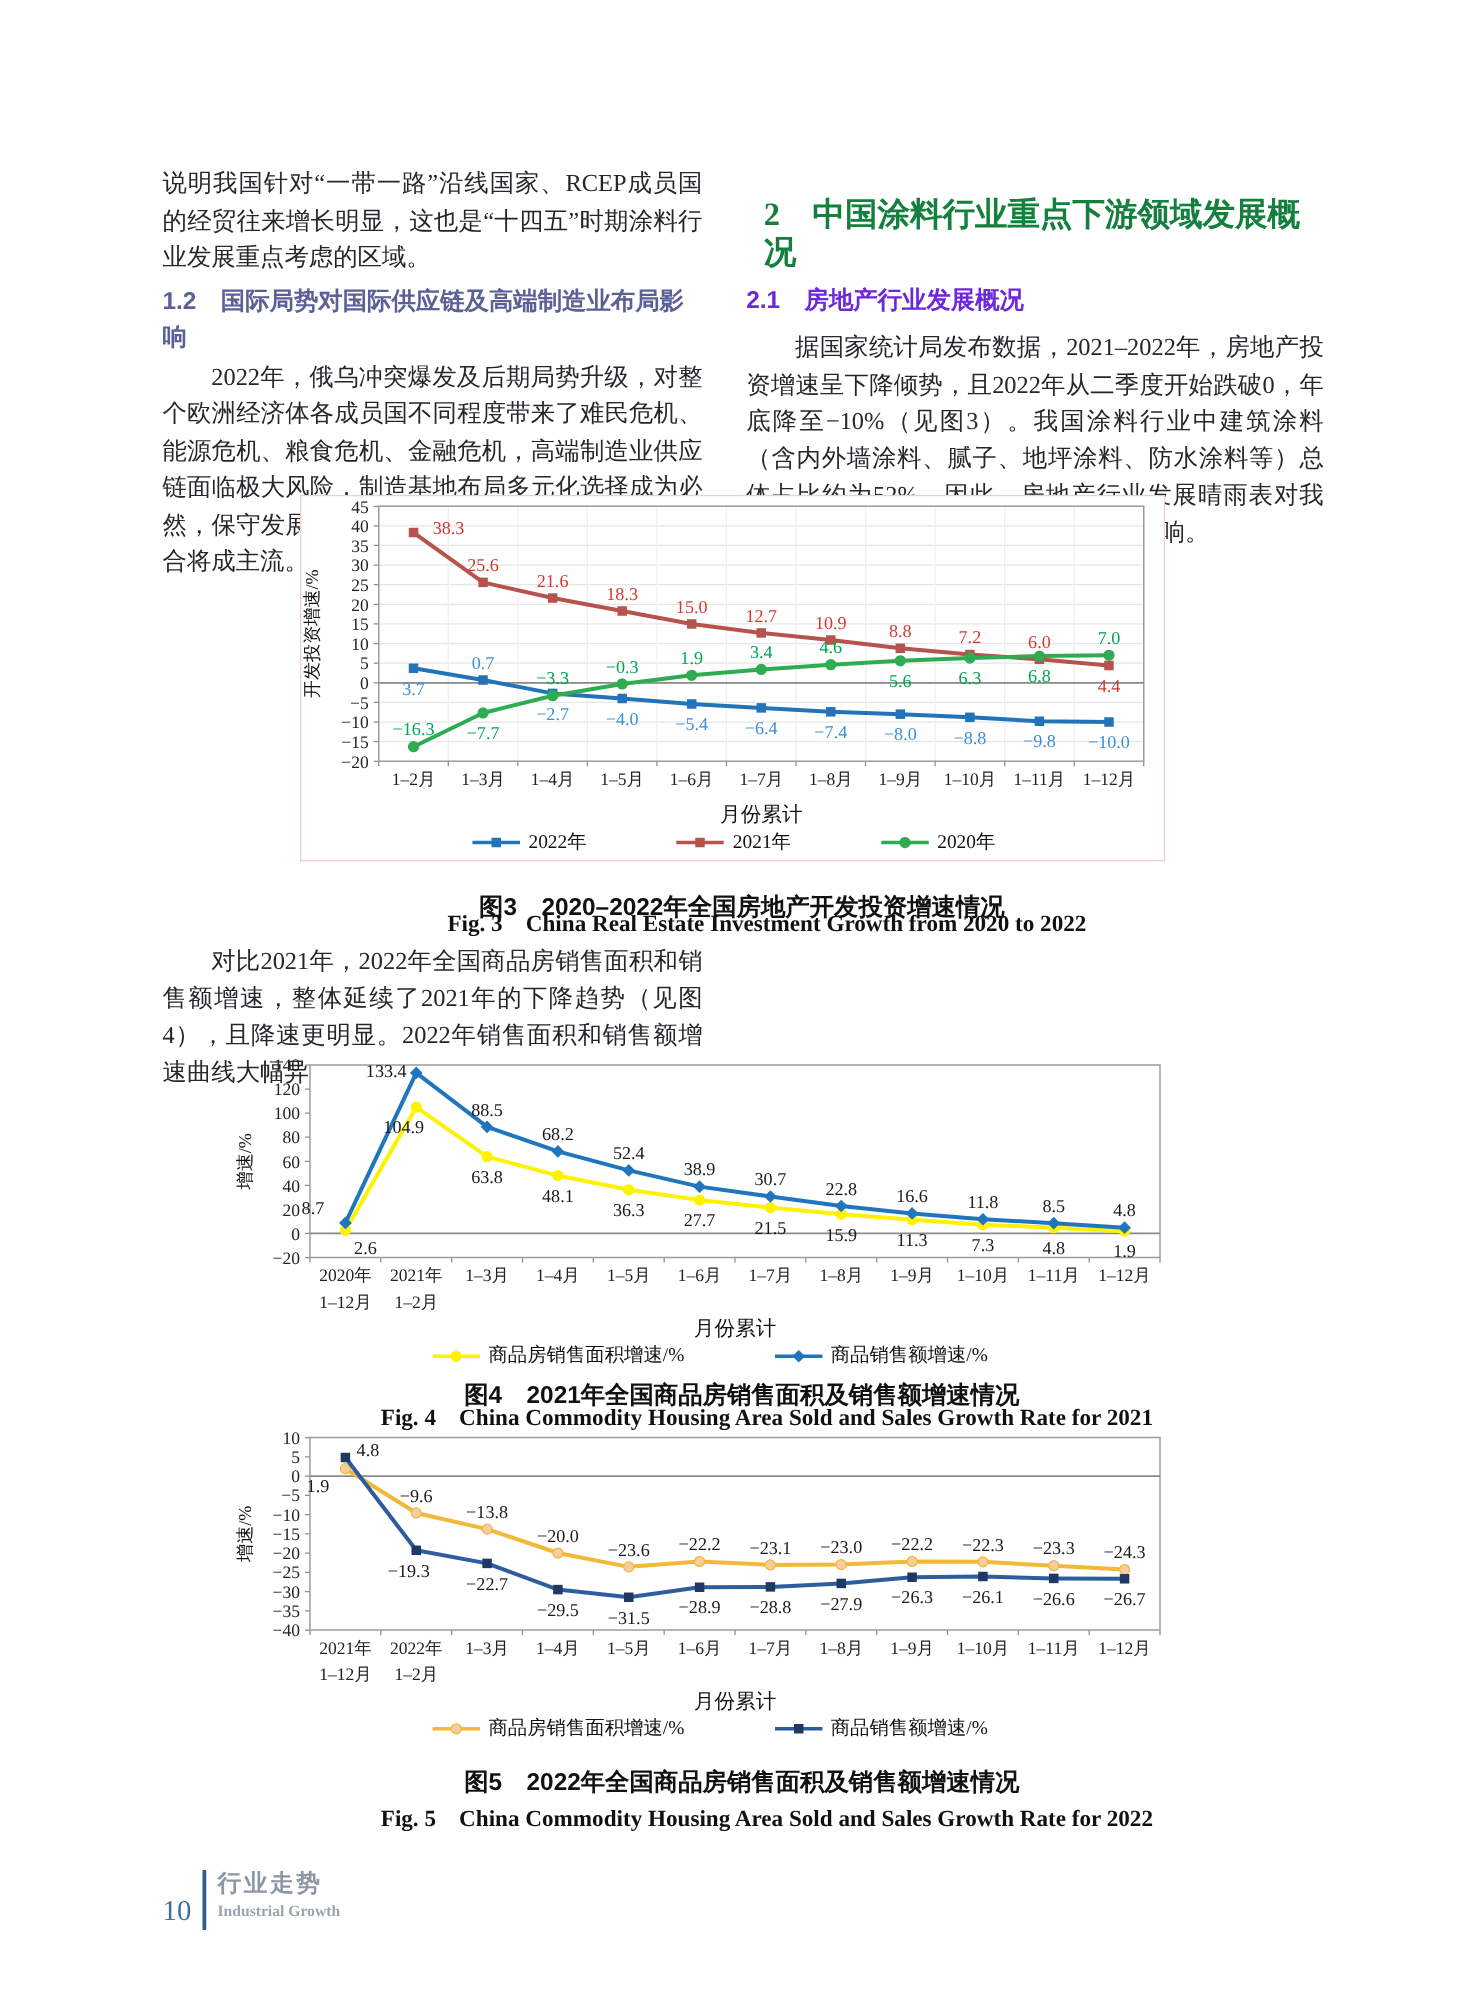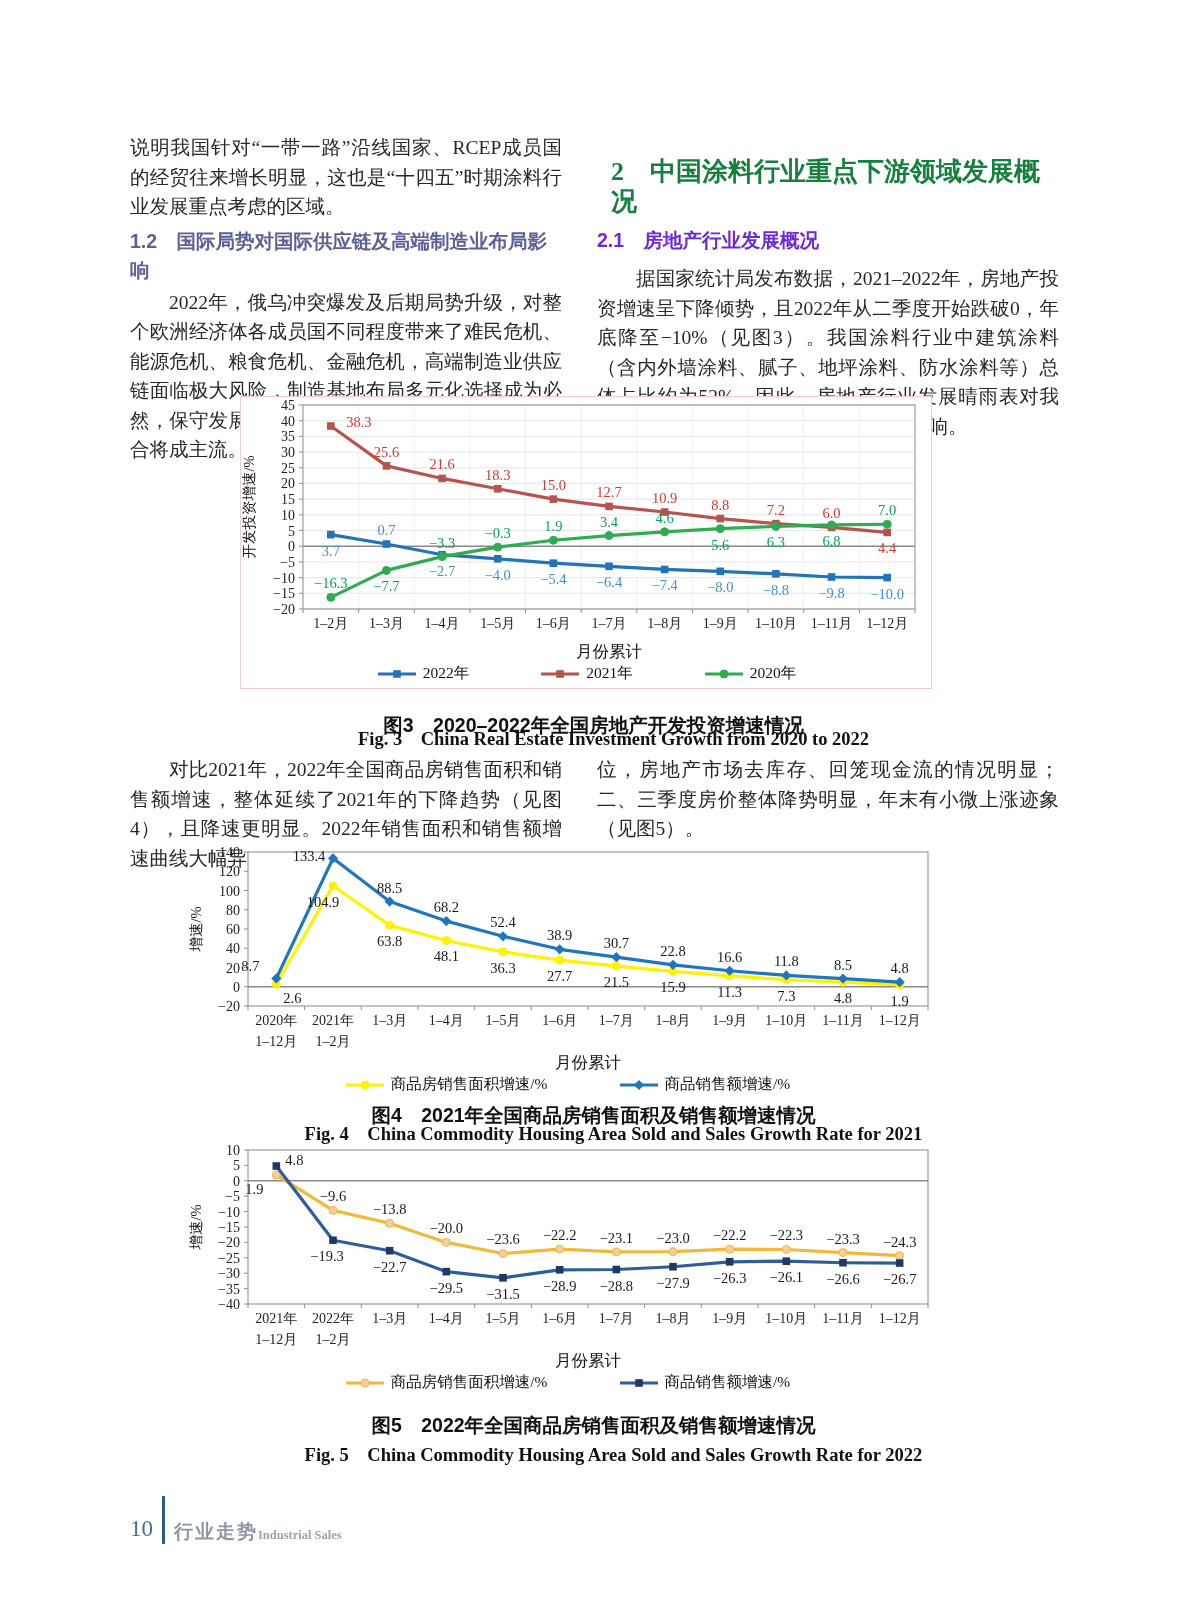--- a/index.html
+++ b/index.html
@@ -40,21 +40,21 @@
   .cap{position:absolute;left:0;width:100%;text-align:center;margin:0;}
   .capzh{font-family:"Liberation Sans","DejaVu Sans",sans-serif;font-weight:700;font-size:19.5px;color:#111;}
   .capen{font-weight:700;font-size:18.5px;color:#111;padding-left:20px;}
   .cap3zh{top:699px;margin-top:13px;} .cap3en{top:726px;}
   .cap4zh{top:1102px;} .cap4en{top:1121px;}
   .cap5zh{top:1412px;} .cap5en{top:1442px;}
   
   .ftr{position:absolute;left:130px;top:1496px;display:flex;align-items:stretch;gap:9px;height:48px;}
   .ftr .pg{font-size:23px;color:#3c6ea0;align-self:flex-end;padding-bottom:2px;}
   .ftr .bar{width:3px;background:#2b5c8a;}
-  .ftr .sec{display:flex;justify-content:flex-start;align-items:flex-end;}
+  .ftr .sec{display:flex;flex-direction:column;justify-content:flex-start;}
   .ftr .zh{font-family:"Liberation Sans","DejaVu Sans",sans-serif;font-weight:700;font-size:19px;
            color:#8c96a5;letter-spacing:2px;line-height:24px;}
   .ftr .en{font-size:12.5px;color:#9aa3af;font-weight:700;line-height:18px;}
 </style>
 </head>
 <body>
 
 <div class="page">
 
 
@@ -248,23 +248,20 @@
         </span>
       </div>
   </div>
   <p class="cap capzh cap3zh">图3　2020–2022年全国房地产开发投资增速情况</p>
   <p class="cap capen cap3en">Fig. 3　China Real Estate Investment Growth from 2020 to 2022</p>
 
   <div class="cols row2">
     <div class="c-l">
       <p class="body ind">对比2021年，2022年全国商品房销售面积和销售额增速，整体延续了2021年的下降趋势（见图4），且降速更明显。2022年销售面积和销售额增速曲线大幅异</p>
     </div>
-    <div class="c-r">
-      <p class="body">位，房地产市场去库存、回笼现金流的情况明显；二、三季度房价整体降势明显，年末有小微上涨迹象（见图5）。</p>
-    </div>
   </div>
 
   <div class="chart4">
     <div>
         <svg width="758" height="226">
           <line x1="56" x2="60" y1="160" y2="160" stroke="#8c8c8c" stroke-width="1"></line>
           <text x="52" y="165" text-anchor="end" class="tick">−20</text>
           <line x1="56" x2="60" y1="140.75" y2="140.75" stroke="#8c8c8c" stroke-width="1"></line>
           <text x="52" y="145.75" text-anchor="end" class="tick">0</text>
           <line x1="56" x2="60" y1="121.5" y2="121.5" stroke="#8c8c8c" stroke-width="1"></line>
@@ -510,17 +507,17 @@
       </div>
   </div>
   <p class="cap capzh cap5zh">图5　2022年全国商品房销售面积及销售额增速情况</p>
   <p class="cap capen cap5en">Fig. 5　China Commodity Housing Area Sold and Sales Growth Rate for 2022</p>
 
   <div class="ftr">
     <span class="pg">10</span>
     <span class="bar"></span>
     <span class="sec">
       <span class="zh">行业走势</span>
-      <span class="en">Industrial Sales</span>
+      <span class="en">Industrial Growth</span>
     </span>
   </div>
 
 </div>
 
 </body></html>

